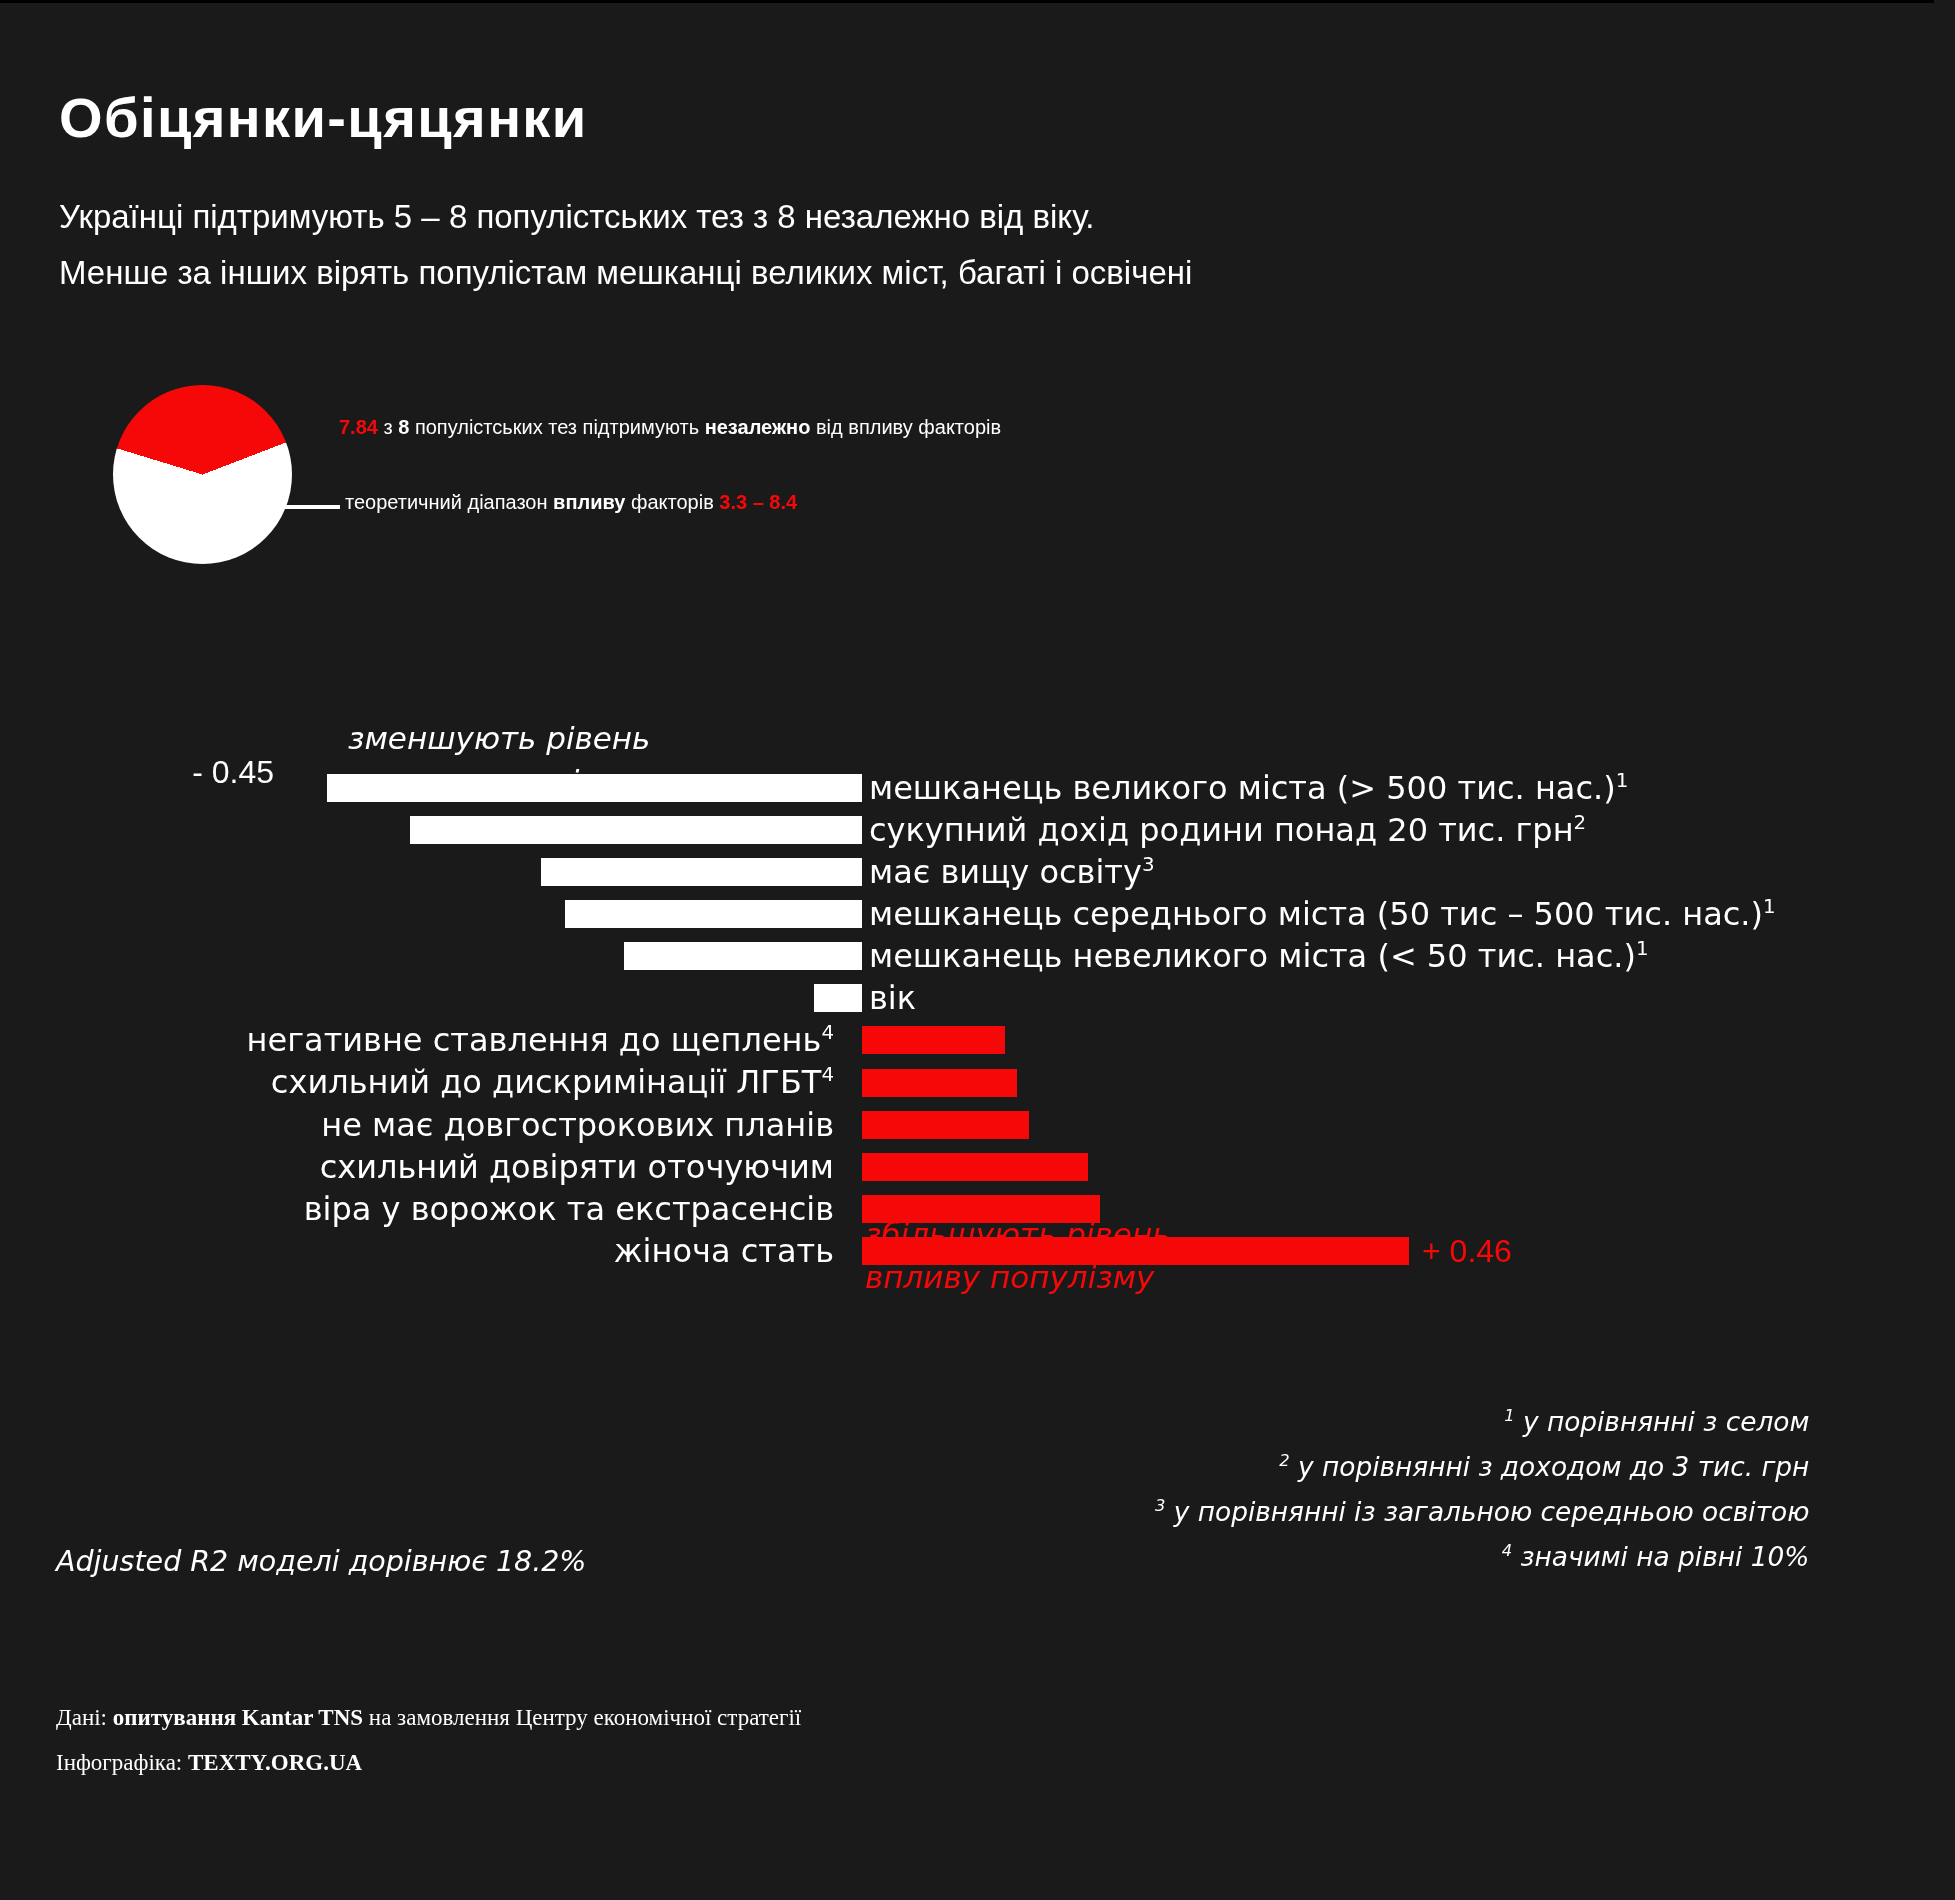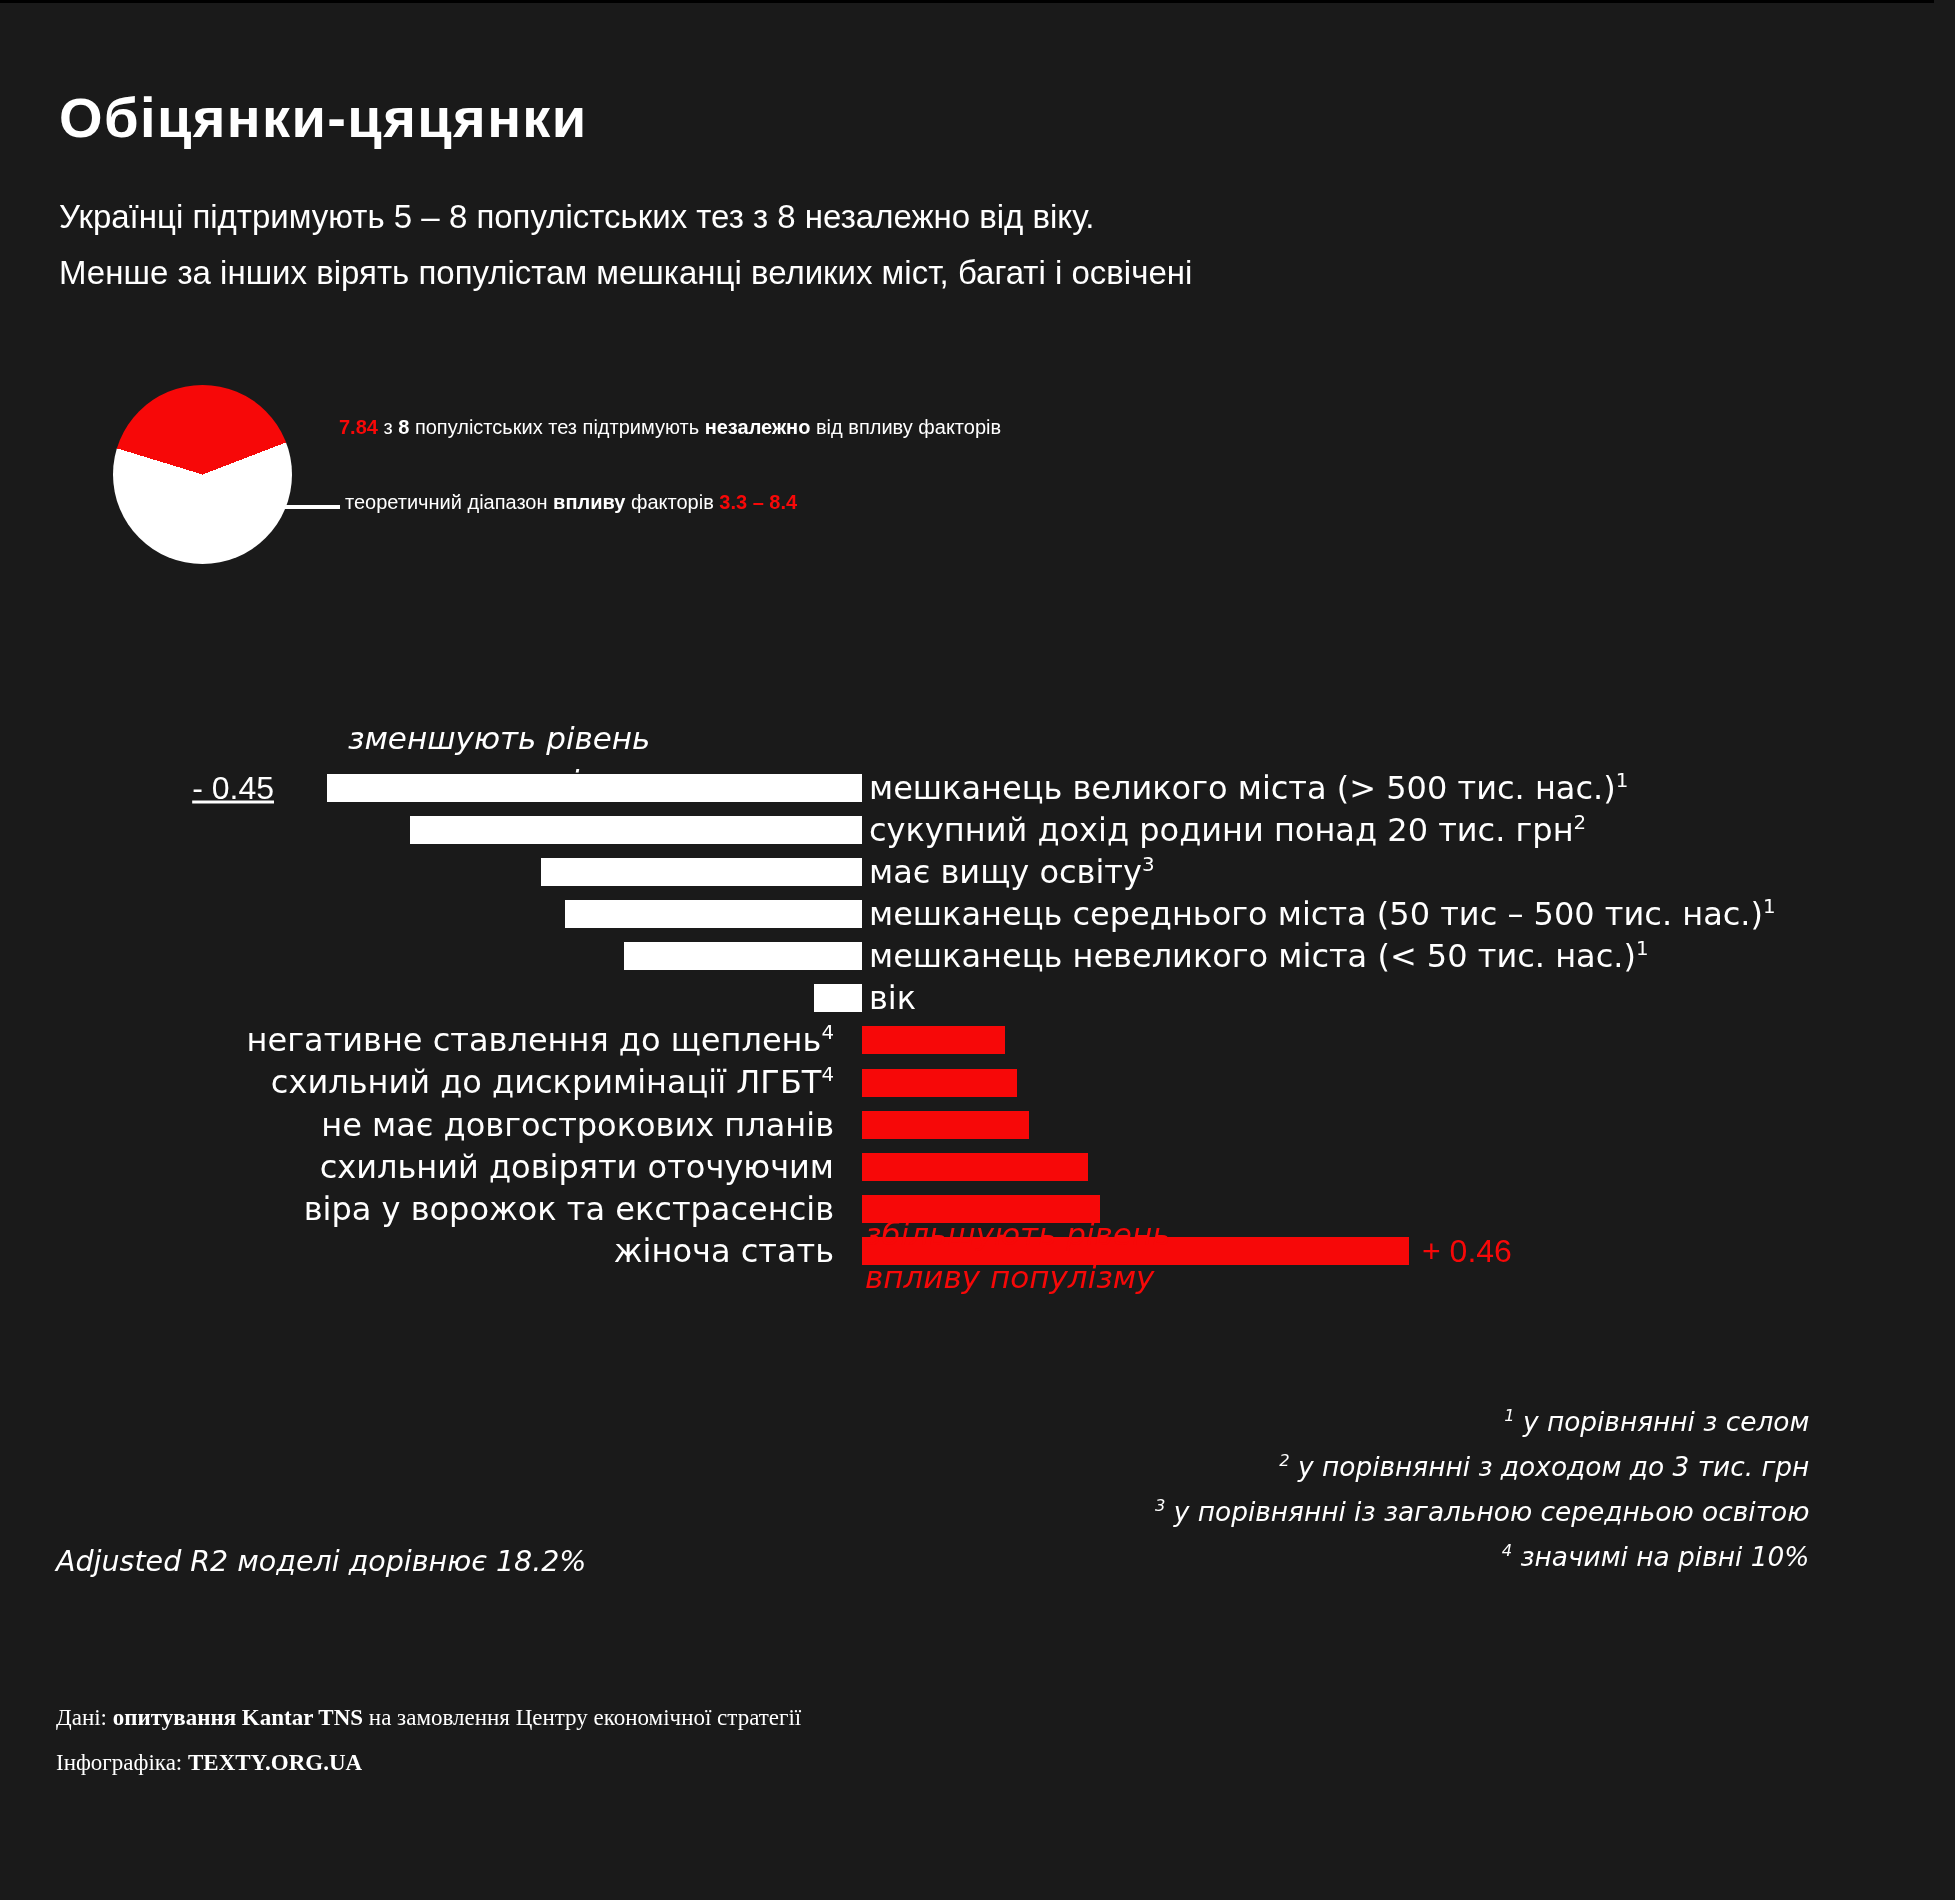--- a/index.html
+++ b/index.html
@@ -84,21 +84,21 @@
   <div class="fact fact2"><span>теоретичний діапазон </span><span class="b">впливу</span><span> факторів </span><span class="red b">3.3 – 8.4</span></div>
 
   <div class="caption cap-neg">
     <div>зменшують рівень</div>
     <div>впливу популізму</div>
   </div>
 
   <div id="chart">
       <div class="bar" style="top: 774px; height: 28px; width: 535px; left: 327px; background: rgb(255, 255, 255);"></div>
       <div class="bar-label" style="top: 788px; left: 869px;">мешканець великого міста (&gt; 500 тис. нас.)<sup>1</sup></div>
-      <div class="bar-value" style="top: 788px; right: 1660px; text-decoration: underline;">- 0.45</div>
+      <div class="bar-value" style="top: 772px; right: 1660px;">- 0.45</div>
       <div class="bar" style="top: 816px; height: 28px; width: 452px; left: 410px; background: rgb(255, 255, 255);"></div>
       <div class="bar-label" style="top: 830px; left: 869px;">сукупний дохід родини понад 20 тис. грн<sup>2</sup></div>
       <div class="bar" style="top: 858px; height: 28px; width: 321px; left: 541px; background: rgb(255, 255, 255);"></div>
       <div class="bar-label" style="top: 872px; left: 869px;">має вищу освіту<sup>3</sup></div>
       <div class="bar" style="top: 900px; height: 28px; width: 297px; left: 565px; background: rgb(255, 255, 255);"></div>
       <div class="bar-label" style="top: 914px; left: 869px;">мешканець середнього міста (50 тис – 500 тис. нас.)<sup>1</sup></div>
       <div class="bar" style="top: 942px; height: 28px; width: 238px; left: 624px; background: rgb(255, 255, 255);"></div>
       <div class="bar-label" style="top: 956px; left: 869px;">мешканець невеликого міста (&lt; 50 тис. нас.)<sup>1</sup></div>
       <div class="bar" style="top: 984px; height: 28px; width: 48px; left: 814px; background: rgb(255, 255, 255);"></div>
       <div class="bar-label" style="top: 998px; left: 869px;">вік</div>

